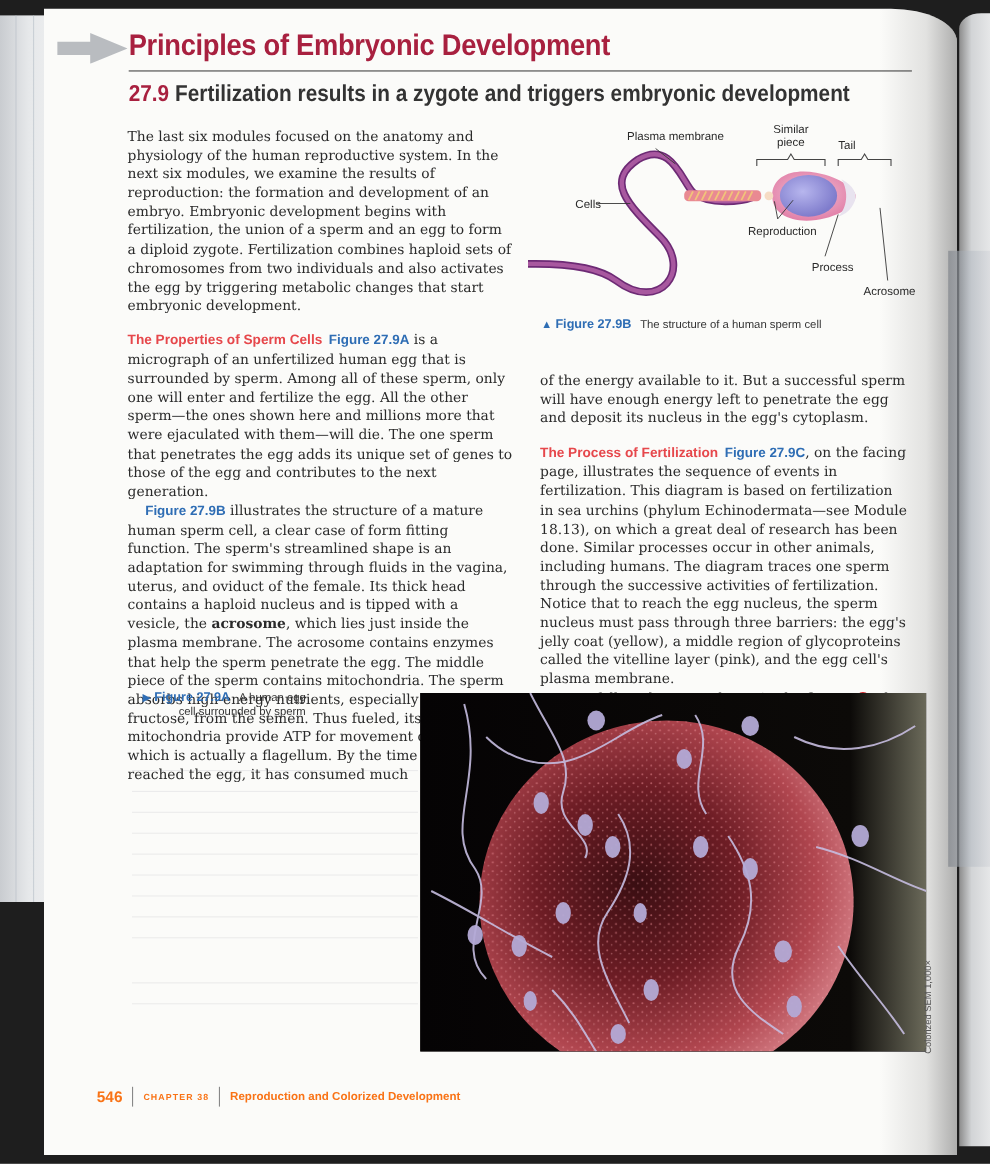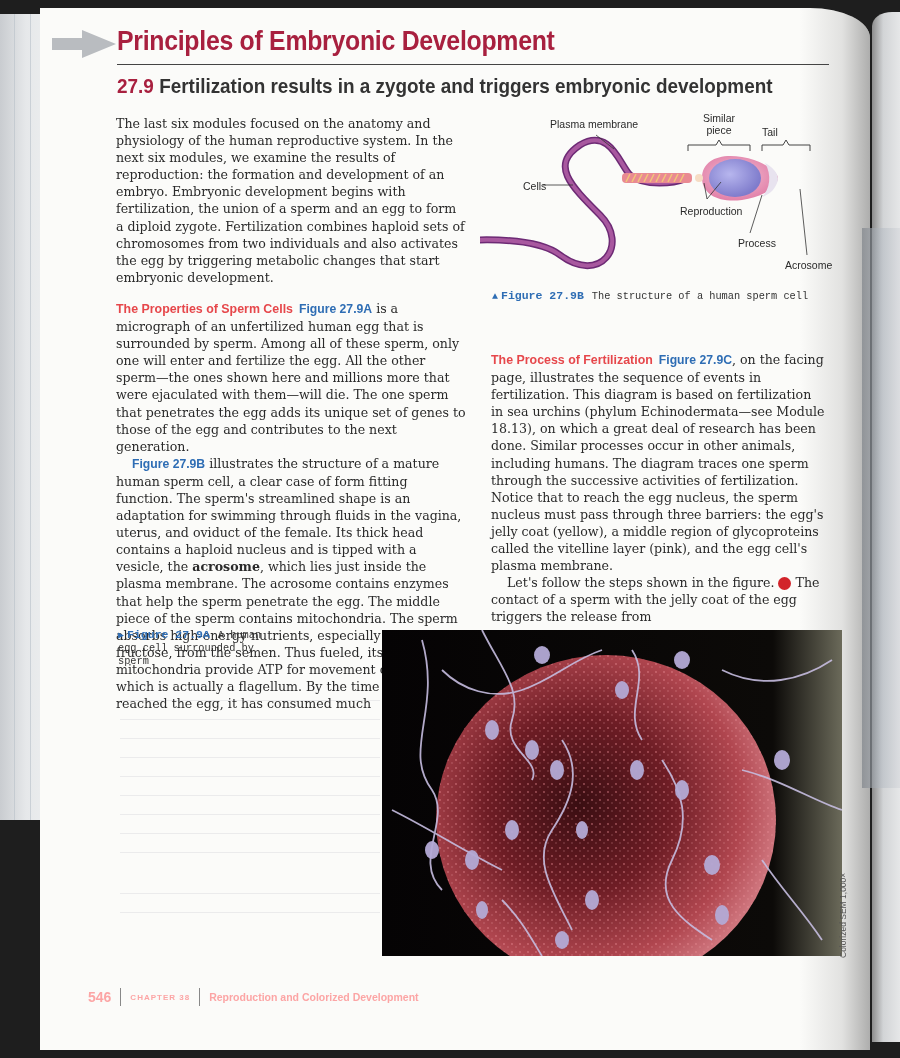--- a/index.html
+++ b/index.html
@@ -76,40 +76,40 @@
     font-size:9px; font-weight:bold; text-align:center; line-height:13px; vertical-align:1px;
   }
 
   
   .fig9b { position:absolute; left:480px; top:105px; width:380px; height:200px; }
   .fig-label {
     position:absolute; font-family:"Liberation Sans", sans-serif; font-size:10.5px; color:#2a2a2a;
     text-align:center; line-height:12px;
   }
   .caption {
-    position:absolute; font-family:Liberation Mono, monospace; font-size:10.3px; color:#333;
+    position:absolute; font-family:Liberation Sans, sans-serif; font-size:10.3px; color:#333;text-align:right;
   }
   .caption .cap-fig { color:#2e6db4; font-weight:bold; font-size:11.5px; margin-right:8px; }
   .caption .tri { color:#2e6db4; font-size:10px; margin-right:3px; }
 
   
   .micrograph {
     position:absolute; left:382px; top:630px; width:460px; height:326px;
     background:#050304; overflow:hidden;
   }
   .sem-credit {
     position:absolute; left:838px; top:958px;
     font-family:"Liberation Sans", sans-serif; font-size:8.5px; color:#555;
     transform:rotate(-90deg); transform-origin:left top; white-space:nowrap;
   }
 
   
   .footer {
     position:absolute; left:88px; top:988px; display:flex; align-items:center;
-    font-family:"Liberation Sans", sans-serif; color:#fca5a5;
+    font-family:"Liberation Sans", sans-serif; color:#f97316;
   }
   .footer .pg { font-weight:bold; font-size:14px; }
   .footer .sep { width:1px; height:18px; background:#888; margin:0 9px; }
   .footer .chap { font-weight:bold; font-size:8px; letter-spacing:1px; }
   .footer .ttl { font-weight:bold; font-size:10.5px; }
 
   .ghost { position:absolute; color:#d9dadc; font-size:11px; line-height:17px; font-family:"DejaVu Serif", serif; }
 </style>
 </head>
 <body>
@@ -157,20 +157,21 @@
   <p>The last six modules focused on the anatomy and physiology of the human reproductive system. In the next six modules, we examine the results of reproduction: the formation and development of an embryo. Embryonic development begins with fertilization, the union of a sperm and an egg to form a diploid zygote. Fertilization combines haploid sets of chromosomes from two individuals and also activates the egg by triggering metabolic changes that start embryonic development.</p>
   <p style="margin-top:14px">
     <span class="run-in">The Properties of Sperm Cells</span><span class="figref">Figure 27.9A</span><span> is a micrograph of an unfertilized human egg that is surrounded by sperm. Among all of these sperm, only one will enter and fertilize the egg. All the other sperm—the ones shown here and millions more that were ejaculated with them—will die. The one sperm that penetrates the egg adds its unique set of genes to those of the egg and contributes to the next generation.</span>
   </p>
   <p class="indent">
     <span class="figref">Figure 27.9B</span><span> illustrates the structure of a mature human sperm cell, a clear case of form fitting function. The sperm's streamlined shape is an adaptation for swimming through fluids in the vagina, uterus, and oviduct of the female. Its thick head contains a haploid nucleus and is tipped with a vesicle, the </span><span class="bold">acrosome</span><span>, which lies just inside the plasma membrane. The acrosome contains enzymes that help the sperm penetrate the egg. The middle piece of the sperm contains mitochondria. The sperm absorbs high-energy nutrients, especially the sugar fructose, from the semen. Thus fueled, its mitochondria provide ATP for movement of the tail, which is actually a flagellum. By the time a sperm has reached the egg, it has consumed much</span>
   </p>
 </div>
 
 <div class="col col-right" style="top:337px">
+  <p>of the energy available to it. But a successful sperm will have enough energy left to penetrate the egg and deposit its nucleus in the egg's cytoplasm.</p>
   <p style="margin-top:14px">
     <span class="run-in">The Process of Fertilization</span><span class="figref">Figure 27.9C</span><span>, on the facing page, illustrates the sequence of events in fertilization. This diagram is based on fertilization in sea urchins (phylum Echinodermata—see Module 18.13), on which a great deal of research has been done. Similar processes occur in other animals, including humans. The diagram traces one sperm through the successive activities of fertilization. Notice that to reach the egg nucleus, the sperm nucleus must pass through three barriers: the egg's jelly coat (yellow), a middle region of glycoproteins called the vitelline layer (pink), and the egg cell's plasma membrane.</span>
   </p>
   <p class="indent">
     <span>Let's follow the steps shown in the figure. </span><span class="step-badge">1</span><span> The contact of a sperm with the jelly coat of the egg triggers the release from</span>
   </p>
 </div>
 
 <div class="fig9b">
   <svg width="380" height="200" viewBox="0 0 380 200" style="position:absolute;left:0;top:0">
@@ -215,21 +216,21 @@
     <path d="M208,46 L208,40 L236,40 L239,35 L242,40 L270,40 L270,46" fill="none" stroke="#444" stroke-width="1"></path>
     <path d="M282,46 L282,40 L303,40 L306,35 L309,40 L330,40 L330,46" fill="none" stroke="#444" stroke-width="1"></path>
 
     <line x1="116" y1="30" x2="134" y2="44" stroke="#333" stroke-width=".8"></line>
     <line x1="63" y1="80" x2="93" y2="80" stroke="#333" stroke-width=".8"></line>
     <line x1="227" y1="94" x2="241" y2="77" stroke="#333" stroke-width=".8"></line>
     <line x1="227" y1="94" x2="224" y2="78" stroke="#333" stroke-width=".8"></line>
     <line x1="270" y1="128" x2="282" y2="90" stroke="#333" stroke-width=".8"></line>
     <line x1="327" y1="150" x2="320" y2="84" stroke="#333" stroke-width=".8"></line>
   </svg>
-  <div class="fig-label" style="left:70px;top:13px">Plasma membrane</div>
+  <div class="fig-label" style="left:90px;top:13px">Plasma membrane</div>
   <div class="fig-label" style="left:216px;top:7px;width:46px">Similar piece</div>
   <div class="fig-label" style="left:282px;top:21px">Tail</div>
   <div class="fig-label" style="left:43px;top:75px">Cells</div>
   <div class="fig-label" style="left:200px;top:100px">Reproduction</div>
   <div class="fig-label" style="left:258px;top:132px">Process</div>
   <div class="fig-label" style="left:305px;top:154px">Acrosome</div>
 </div>
 <div class="caption" style="left:492px;top:289px">
   <span class="tri">▲</span><span class="cap-fig">Figure 27.9B</span><span>The structure of a human sperm cell</span>
 </div>

